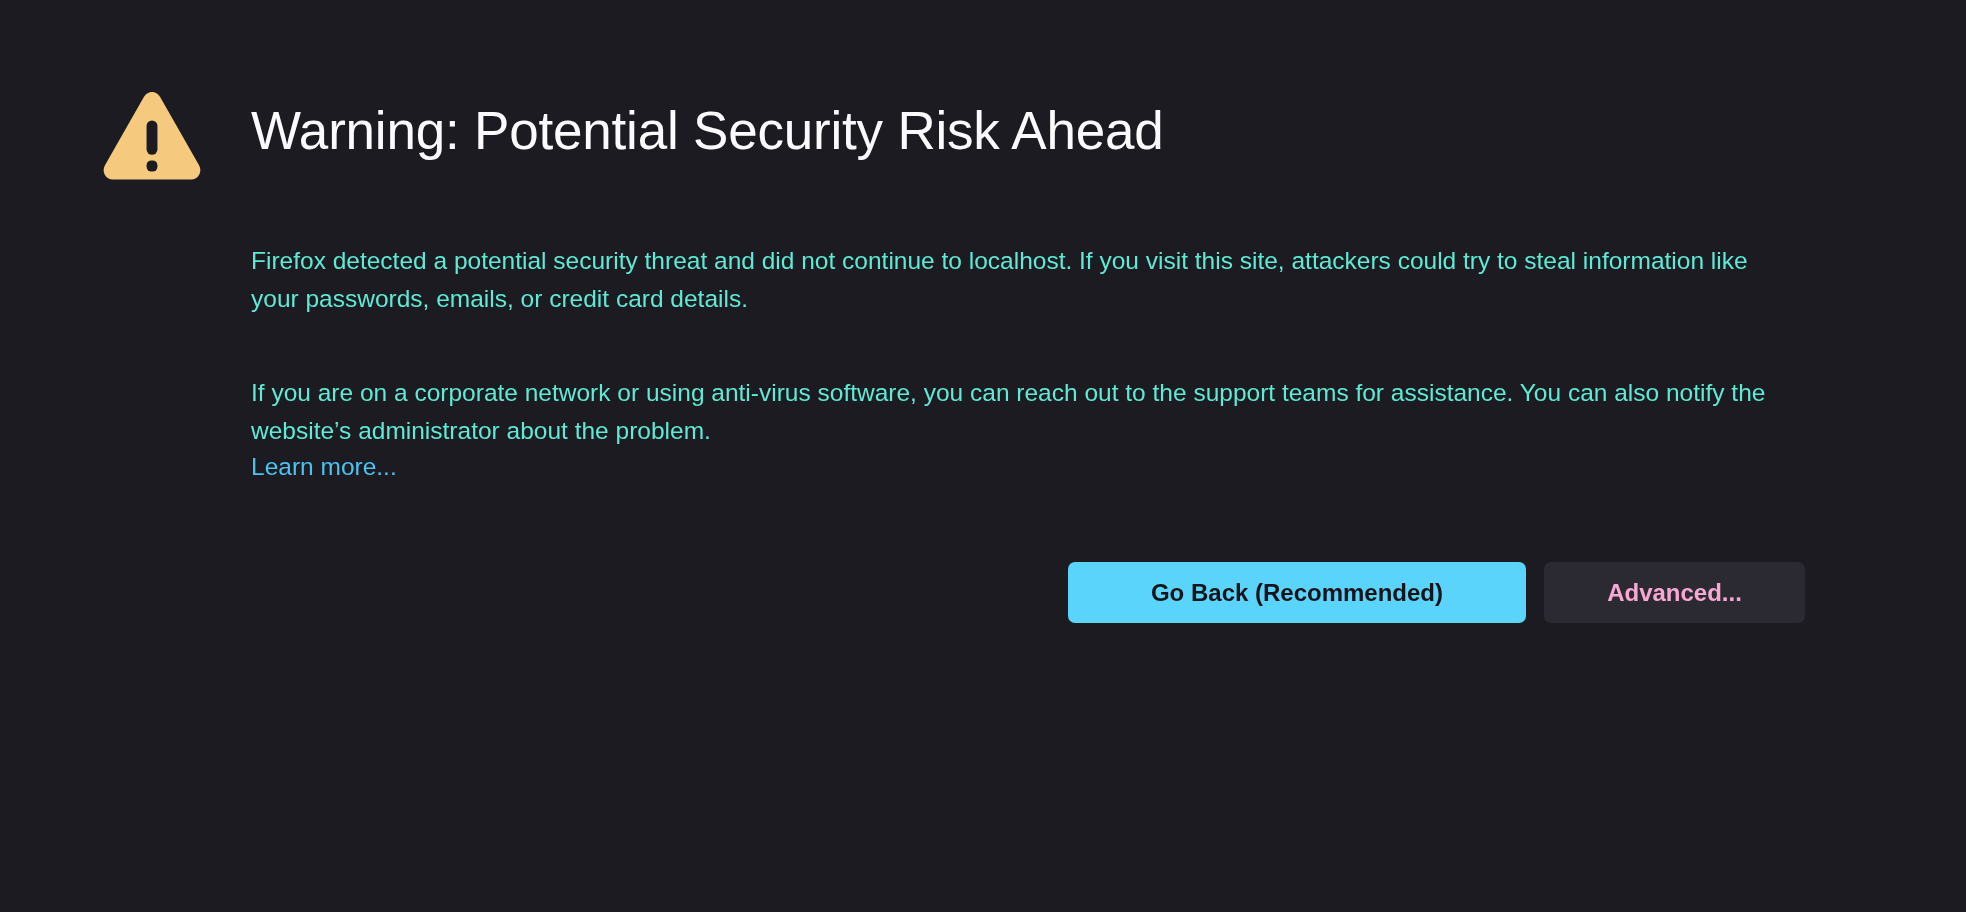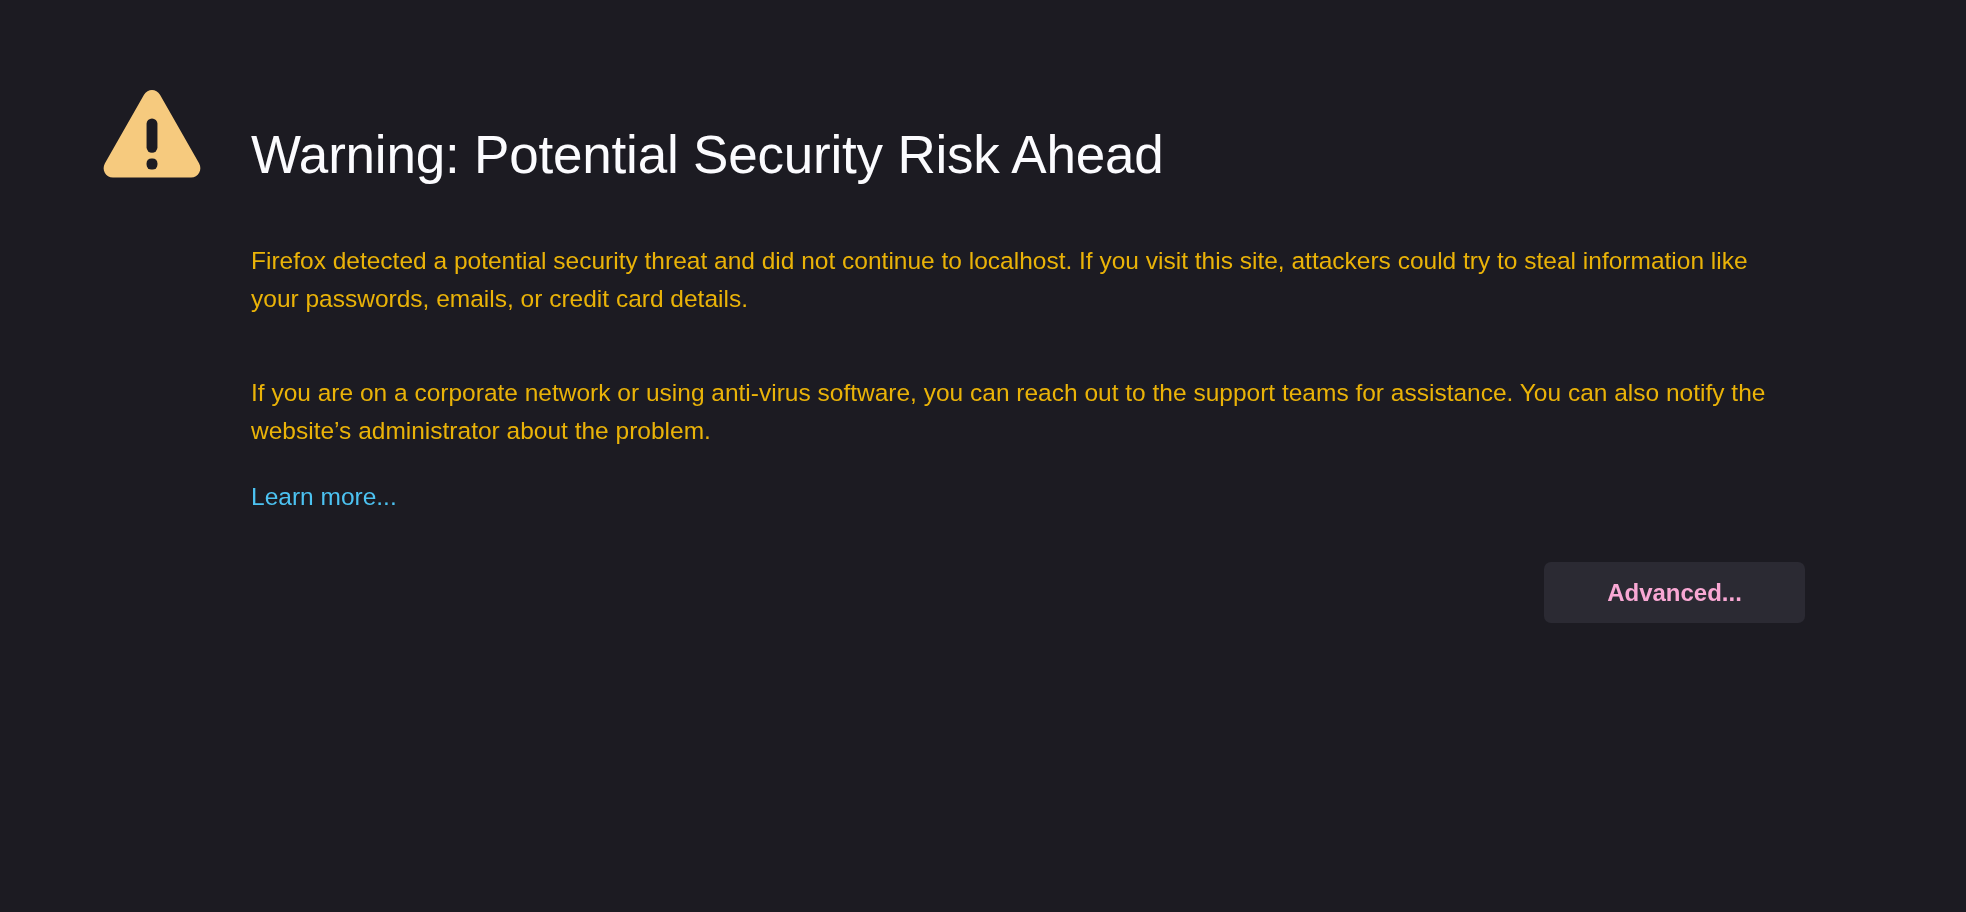--- a/index.html
+++ b/index.html
@@ -29,21 +29,21 @@
   .content {
     position: absolute;
     left: 100px;
     top: 78px;
     width: 1705px;
   }
 
   
   .header-row {
     display: flex;
-    align-items: flex-end;
+    align-items: center;
     gap: 0;
     height: 106px;
   }
 
   .warning-icon {
     width: 104px;
     height: 96px;
     flex: 0 0 104px;
     margin-top: 14px;
     display: block;
@@ -62,40 +62,40 @@
   
   .body-block {
     margin-left: 151px;
     margin-top: 58px;
     width: 1554px;
   }
 
   .para {
     font-size: 24.5px;
     line-height: 38px;
-    color: #eab308;
+    color: #5eead4;
     font-weight: 400;
     max-width: 1545px;
   }
 
   .para + .para { margin-top: 0; }
 
   .para-intro { margin-bottom: 56px; }
 
   .subhead {
     font-size: 24.5px;
     line-height: 32px;
     font-weight: 700;
     color: #fbfbfe;
     margin-bottom: 35px;
   }
 
   .para-resolve { margin-bottom: 33px; }
 
-  .para-corporate { margin-bottom: 30px; }
+  .para-corporate { }
 
   .learn-more {
     display: inline-block;
     font-size: 24.5px;
     line-height: 34px;
     color: #4cc2f1;
     text-decoration: none;
     cursor: pointer;
     text-align: right;
   }
@@ -163,16 +163,17 @@
 
       <p class="para para-corporate">If you are on a corporate network or using anti-virus software, you can reach out to the support teams for assistance. You can also notify the website’s administrator about the problem.</p>
 
       <a class="learn-more" href="#">Learn more...</a>
 
     </div>
 
   </div>
 
   <div class="button-row" style="top:562px;">
+    <button class="btn btn-primary">Go Back (Recommended)</button>
     <button class="btn btn-secondary">Advanced...</button>
   </div>
 
 </div>
 
 </body></html>

